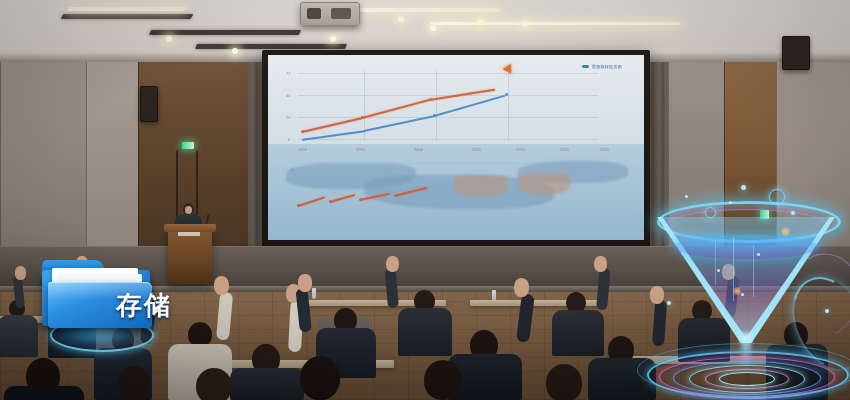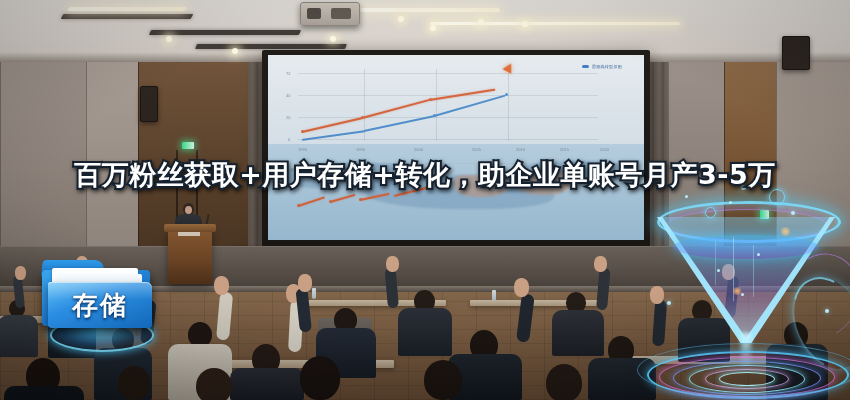--- a/index.html
+++ b/index.html
@@ -354,20 +354,21 @@
     background:linear-gradient(180deg,rgba(255,255,255,.30),rgba(255,255,255,0));
     border-radius:3px 6px 0 0;
   }
   .fd-label{
     position:absolute;left:12px;top:24px;width:104px;height:46px;
     display:flex;align-items:center;justify-content:center;
     font-size:26px;font-weight:900;color:#ffffff;letter-spacing:2px;
     font-family:"DejaVu Sans","Liberation Sans",sans-serif;
     text-shadow:0 2px 3px rgba(0,40,90,.85),0 0 2px rgba(0,0,0,.5);
     z-index:3;
+    padding-left:44px;
   }
 </style>
 </head>
 <body>
 
 <div class="poster">
 
   <div class="room">
 
     <div class="wall-back"></div>
@@ -632,21 +633,20 @@
     <div class="node" style="left:180px;top:126px;width:4px;height:4px;box-shadow:0 0 5px rgba(120,220,255,.8);"></div>
     <div class="spark" style="left:88px;top:104px;width:8px;height:8px;background:radial-gradient(circle,rgba(255,180,110,.95),rgba(255,150,60,0));"></div>
     <div class="spark" style="left:136px;top:44px;width:9px;height:9px;background:radial-gradient(circle,rgba(255,200,130,.9),rgba(255,160,70,0));"></div>
 
     <div class="grid-v" style="left:88px;top:54px;height:64px;background:rgba(180,240,255,.45);"></div>
     <div class="grid-v" style="left:108px;top:62px;height:52px;background:rgba(180,240,255,.35);"></div>
     <div class="grid-v" style="left:70px;top:58px;height:44px;background:rgba(180,240,255,.30);"></div>
   </div>
 
   <div class="title-shadow">私域3天2夜线下课</div>
-  <div class="subtitle">百万粉丝获取+用户存储+转化，助企业单账号月产3-5万</div>
 
   <div class="folder">
     <div class="fd-glow"></div>
     <div class="fd-glow-ring"></div>
     <div class="fd-backtab"></div>
     <div class="fd-back"></div>
     <div class="fd-paper"></div>
     <div class="fd-paper2"></div>
     <div class="fd-front"></div>
     <div class="fd-label">存储</div>

